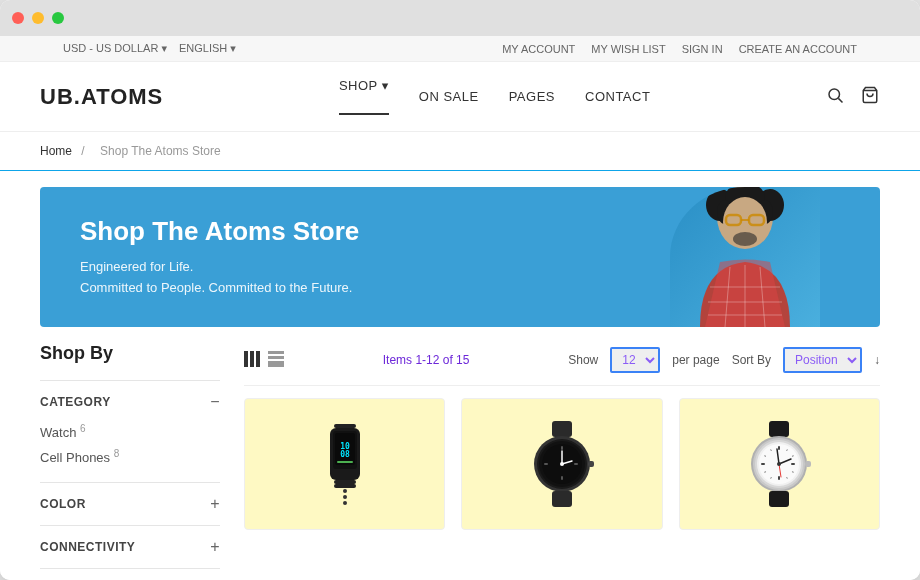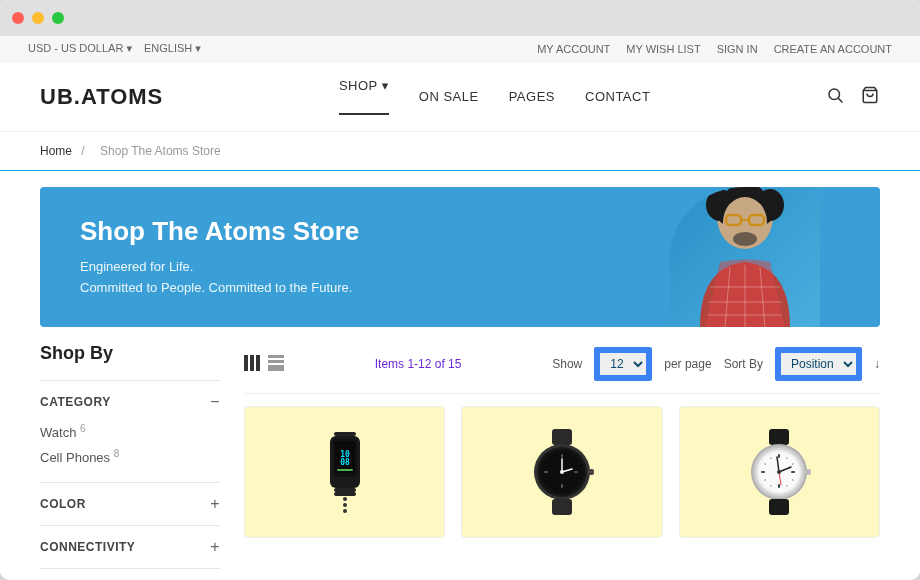--- a/index.html
+++ b/index.html
@@ -36,21 +36,21 @@
     .dot-green { background: #28c840; }
     .page-content {
       flex: 1;
       overflow-y: auto;
       background: #fff;
     }
     
     .top-bar {
       background: #f7f7f7;
       border-bottom: 1px solid #eee;
-      padding: 6px 28px;
+      padding: 6px 63px;
       display: flex;
       justify-content: space-between;
       align-items: center;
       font-size: 11px;
       color: #666;
     }
     .top-bar-left { display: flex; gap: 12px; }
     .top-bar-right { display: flex; gap: 16px; }
     .top-bar a { color: #666; text-decoration: none; }
     
@@ -200,25 +200,25 @@
     .toolbar-left { display: flex; gap: 8px; align-items: center; }
     .view-btn {
       cursor: pointer;
       color: #999;
       font-size: 14px;
     }
     .view-btn.active { color: #333; }
     .toolbar-center { font-size: 12px; color: #6d28d9; }
     .toolbar-right { display: flex; align-items: center; gap: 12px; font-size: 12px; color: #555; }
     .toolbar-right select {
-      border: 6px solid #3b82f6;
+      border: 2px solid #3b82f6;
       padding: 3px 6px;
       font-size: 12px;
       border-radius: 2px;
-      color: #0c4a6e;
+      color: #8b5cf6;
     }
     .sort-select {
       border: 1px solid #ddd;
       padding: 3px 6px;
       font-size: 12px;
       border-radius: 2px;
       color: #555;
     }
     
     .product-grid {

